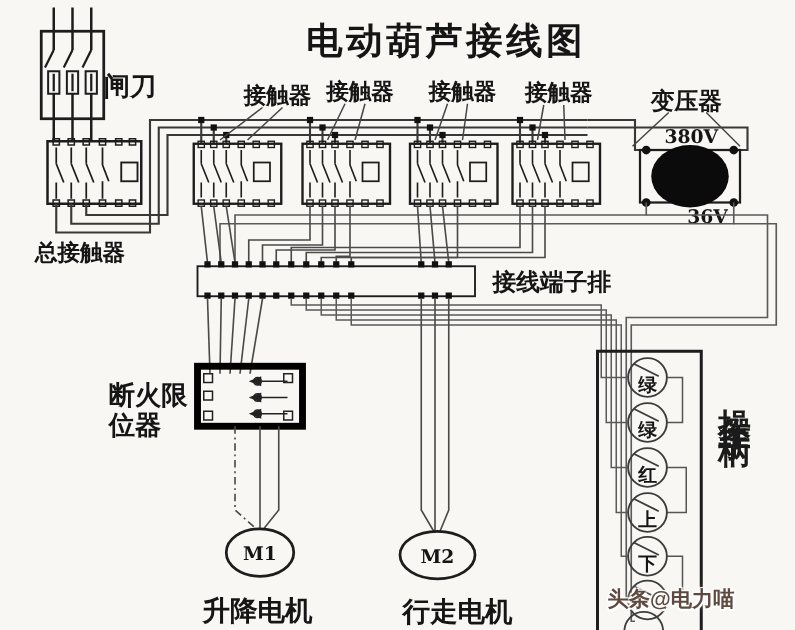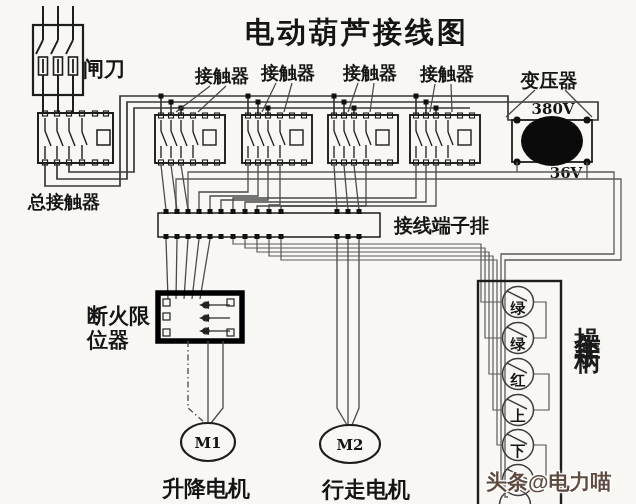--- a/index.html
+++ b/index.html
@@ -20,21 +20,21 @@
   .vlabel{
     position:absolute;
     left:571px;top:306px;
     writing-mode:vertical-rl;
     font-size:26px;font-weight:bold;color:#1b1b1b;
     letter-spacing:7px;
   }
   .watermark{
     position:absolute;
     left:486px;top:468px;
-    font-size:21px;font-weight:bold;
+    font-size:17px;font-weight:bold;
     color:#5f4a40;
     white-space:nowrap;
     text-shadow:-1px -1px 0 #fff,1px -1px 0 #fff,-1px 1px 0 #fff,1px 1px 0 #fff,0 0 4px #fff;
   }
 </style>
 </head>
 <body>
 
 <div id="stage">
 <svg width="636" height="504" viewBox="0 0 636 504">

